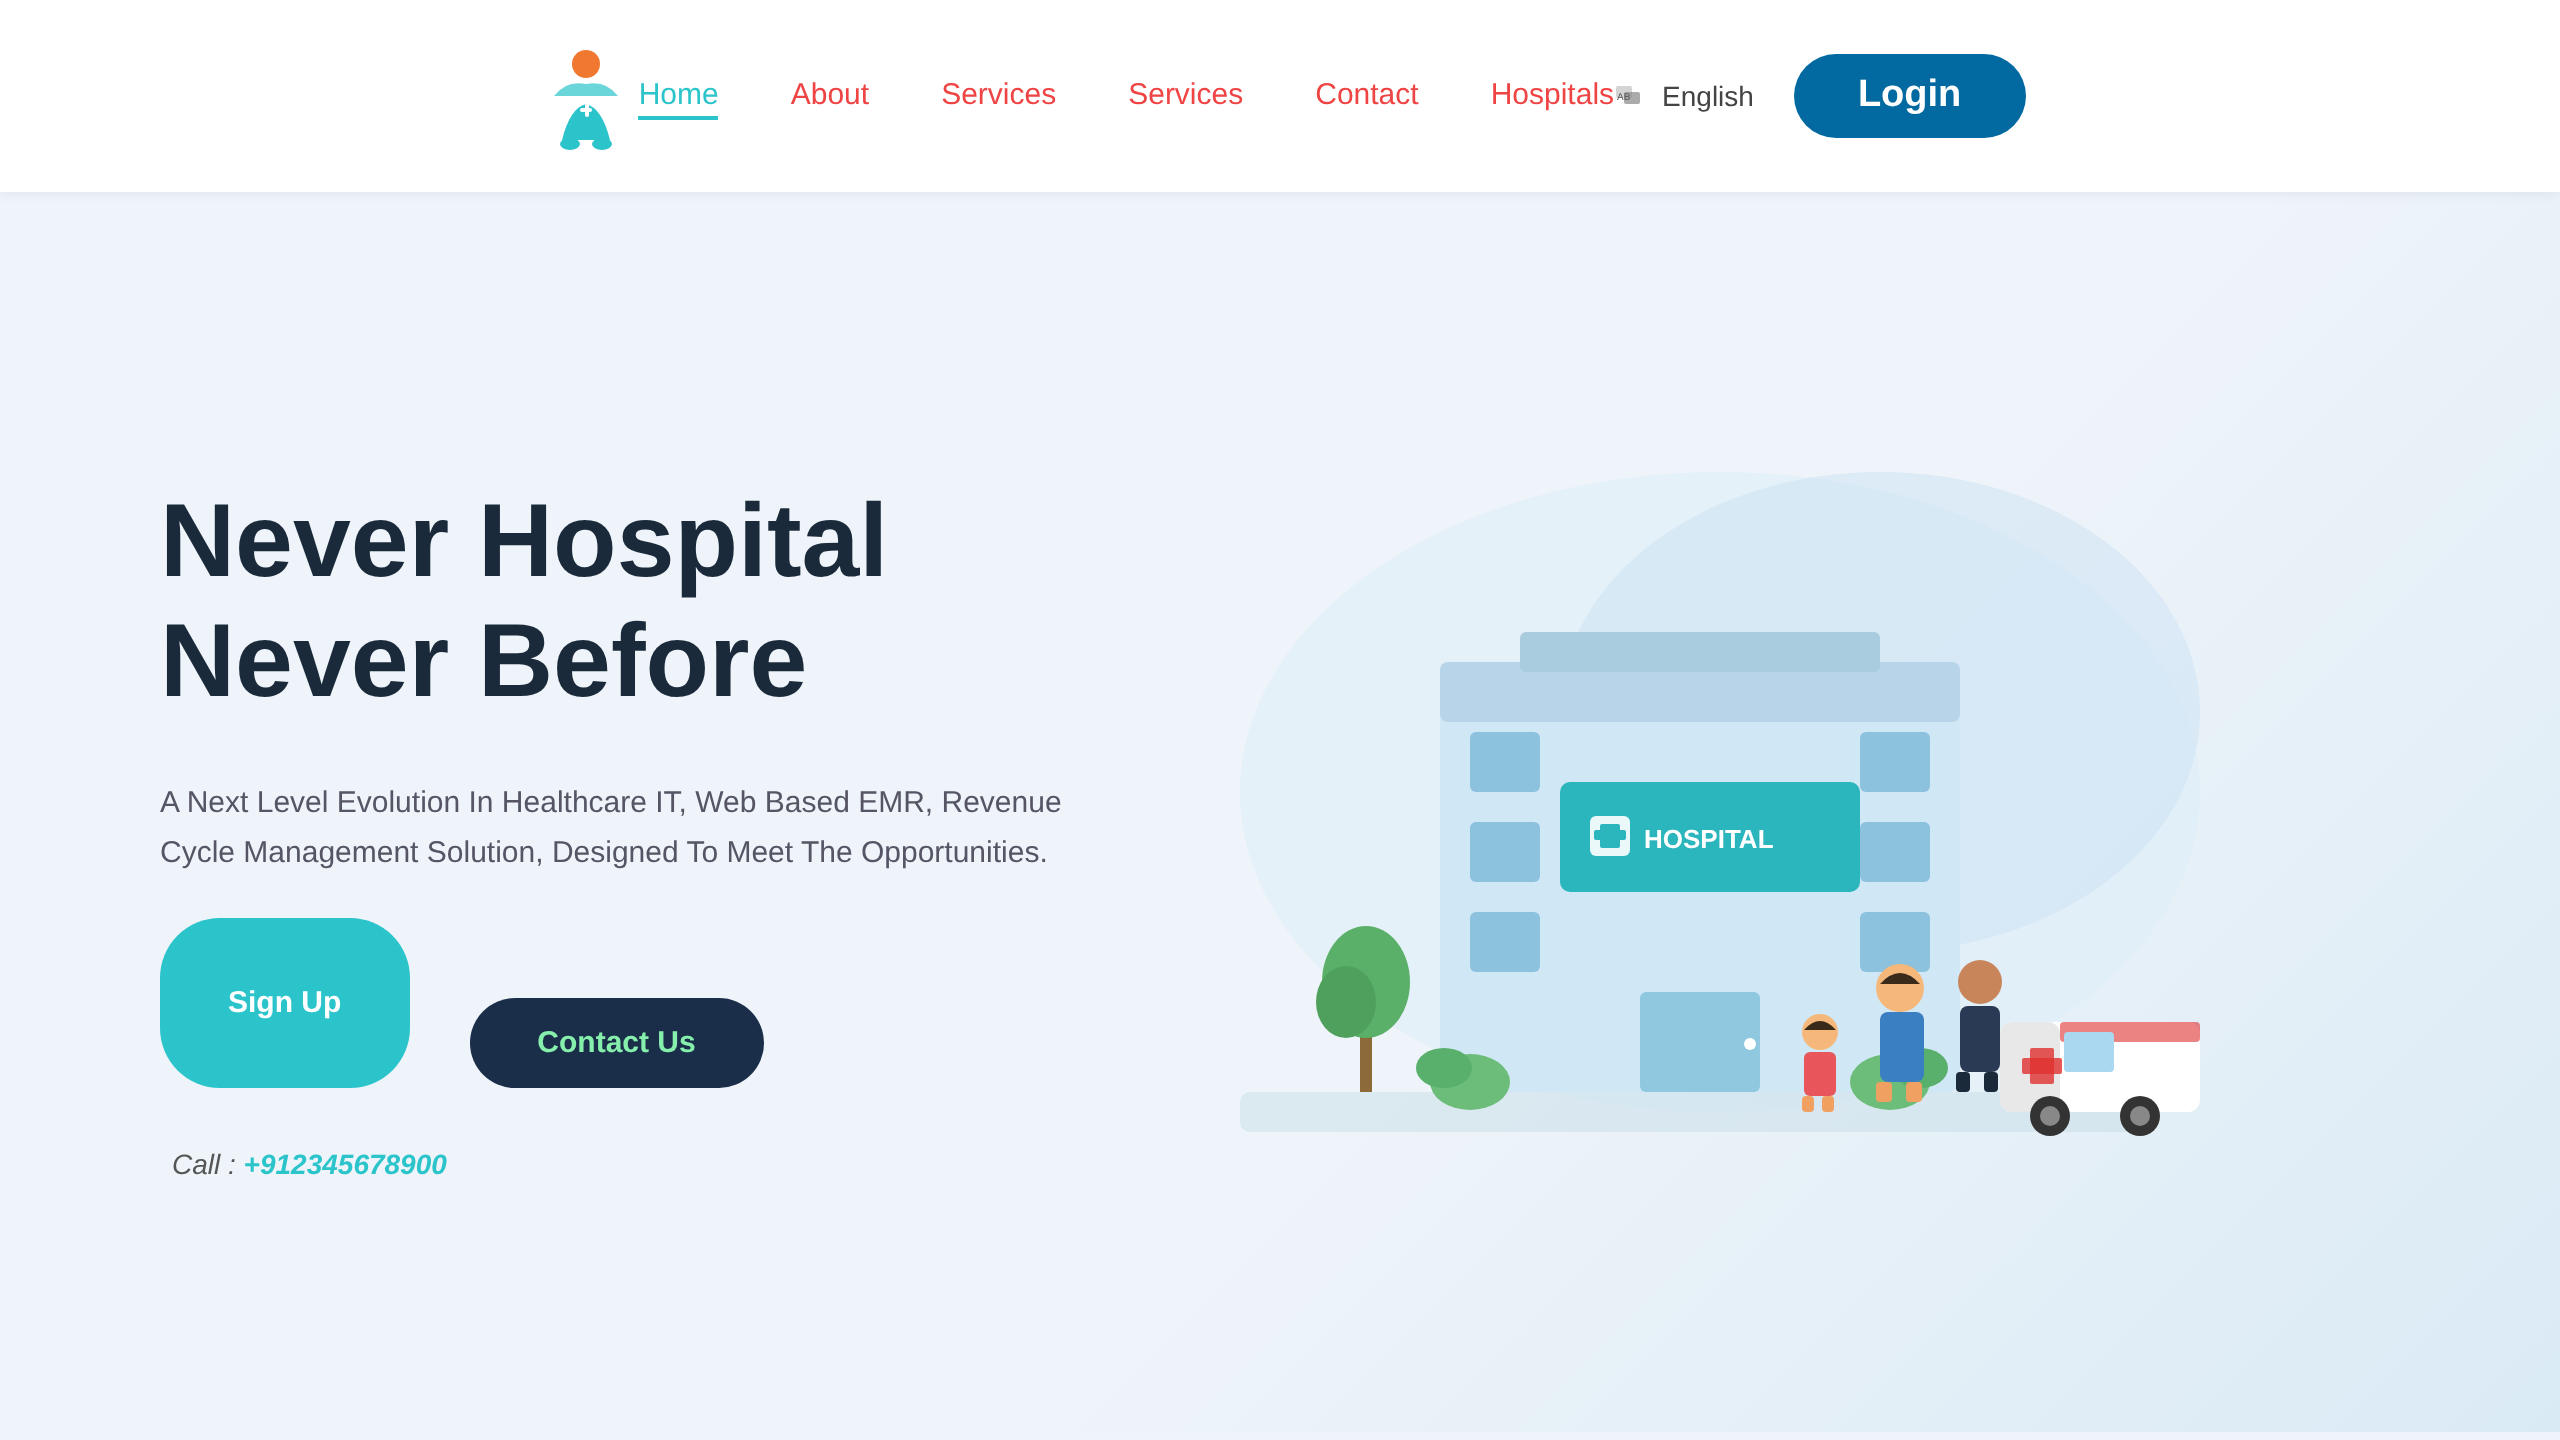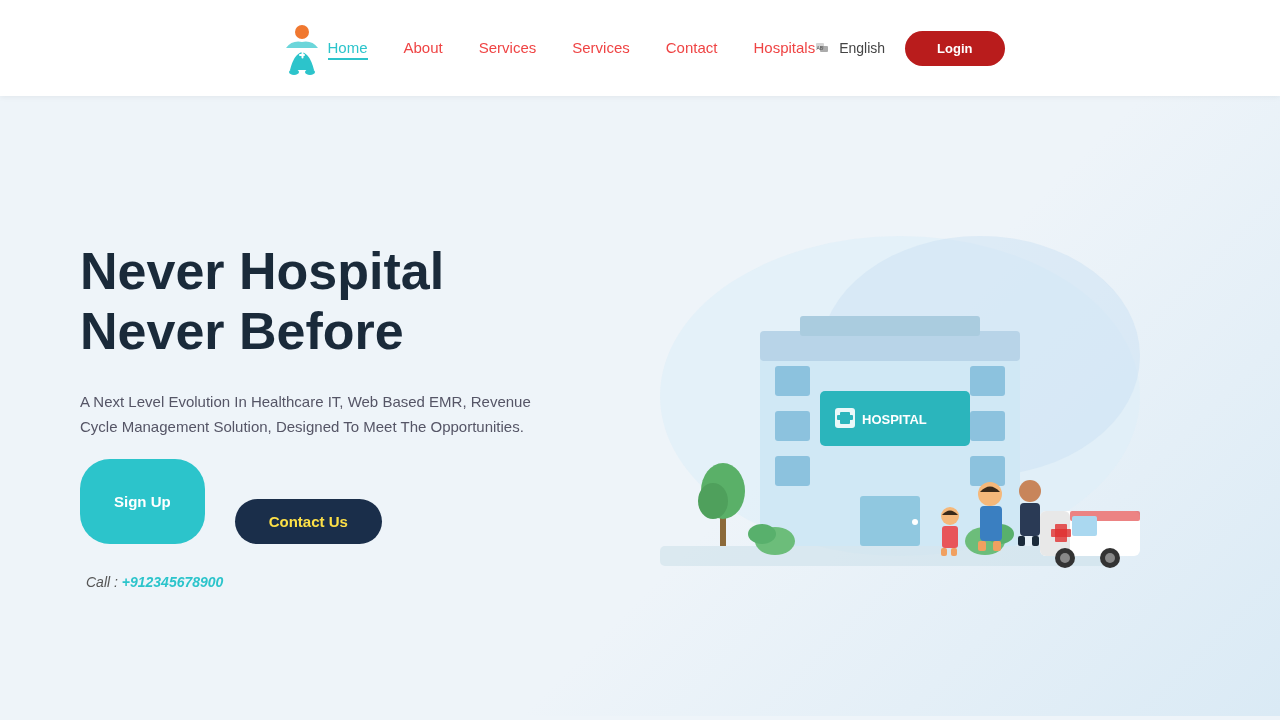--- a/index.html
+++ b/index.html
@@ -58,26 +58,26 @@
       display: flex;
       align-items: center;
       gap: 6px;
       background: none;
       border: none;
       cursor: pointer;
       font-size: 14px;
       color: #444;
     }
     .login-btn {
-      background: #b91c1c;
+      background: #0369a1;
       color: #fff;
       border: none;
       border-radius: 30px;
       padding: 10px 32px;
-      font-size: 13px;
+      font-size: 19px;
       font-weight: 600;
       cursor: pointer;
       transition: background 0.2s;
     }
 
     
     .hero {
       display: flex;
       align-items: center;
       justify-content: space-between;
@@ -115,21 +115,21 @@
       border: none;
       border-radius: 30px;
       padding: 14px 34px;
       font-size: 15px;
       font-weight: 600;
       cursor: pointer;
       transition: background 0.2s;
     }
     .btn-contact {
       background: #1a2e4a;
-      color: #fde047;
+      color: #86efac;
       border: none;
       border-radius: 30px;
       padding: 14px 34px;
       font-size: 15px;
       font-weight: 600;
       cursor: pointer;
       transition: background 0.2s;
       margin-top: 40px;
     }
     .hero-call {
@@ -141,21 +141,21 @@
     .hero-call a {
       color: #2cc4cb;
       text-decoration: none;
       font-weight: 600;
     }
 
     
     .hero-illustration {
       flex: 1;
       display: flex;
-      justify-content: center;
+      justify-content: flex-start;
       align-items: center;
       position: relative;
       min-width: 560px;
     }
 
     
     .hospital-scene {
       width: 560px;
       height: 400px;
     }

